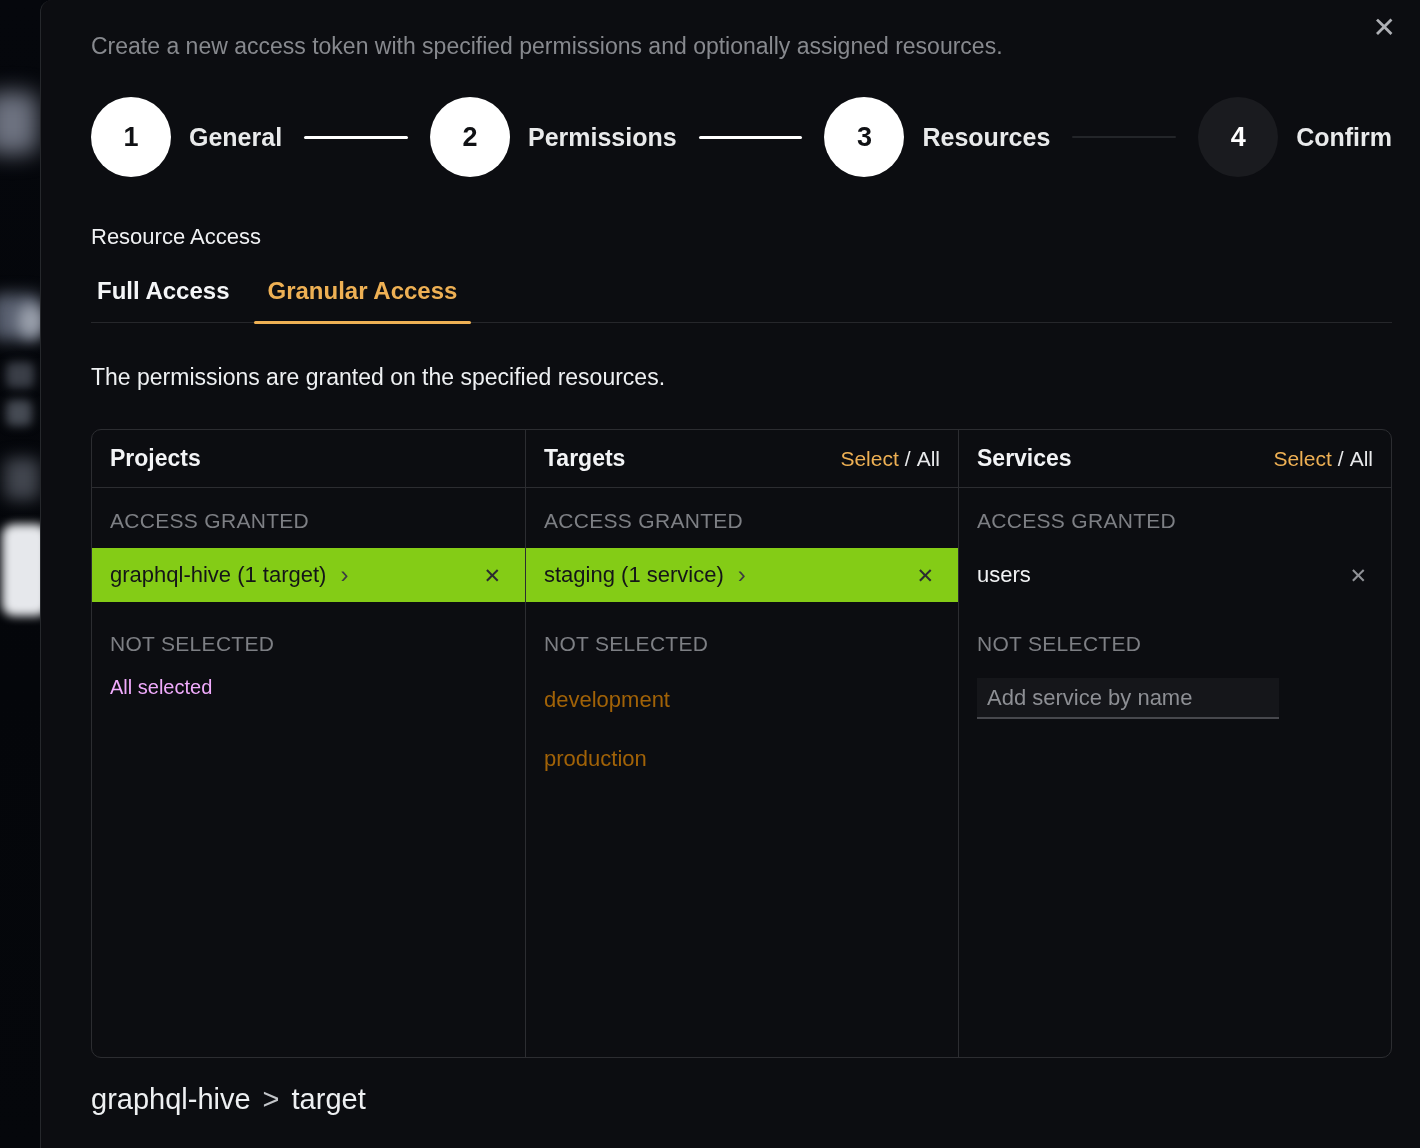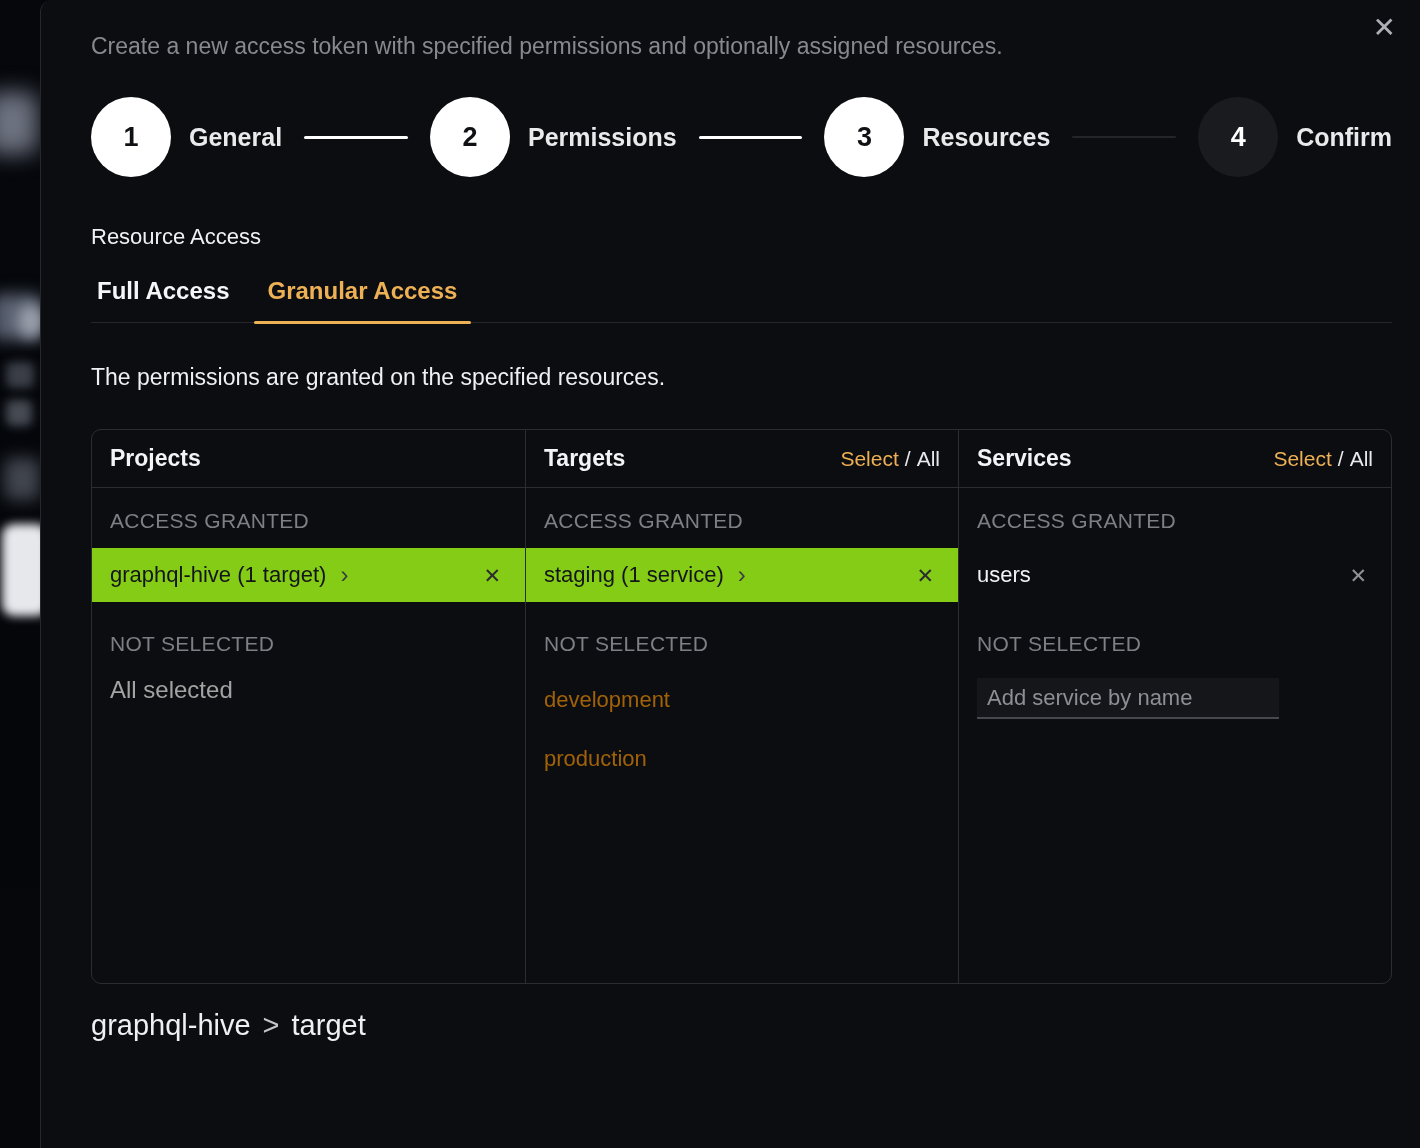--- a/index.html
+++ b/index.html
@@ -91,21 +91,21 @@
   .tab.active { color:#eeb054; }
   .tab.active::after {
     content:""; position:absolute; left:0; right:0; bottom:-2px;
     height:3px; background:#eeb054; border-radius:2px;
   }
   .description { margin-top:41px; font-size:23px; color:#eef0f2; }
 
   
   .resource-table {
     margin-top:38px;
-    height:555px;
+    height:629px;
     border:1px solid #2c2d31;
     border-radius:10px;
     display:grid; grid-template-columns:1fr 1fr 1fr;
     overflow:hidden;
   }
   .col { display:flex; flex-direction:column; min-width:0; }
   .col + .col { border-left:1px solid #2c2d31; }
   .col-header {
     height:58px; flex:0 0 58px;
     padding:0 18px;
@@ -133,21 +133,21 @@
   .granted-name { font-size:22px; white-space:nowrap; overflow:hidden; text-overflow:ellipsis; }
   .granted-chevron { font-size:24px; margin-left:14px; color:#3c3d42; line-height:1; }
   .remove-btn {
     margin-left:auto; background:none; border:none; cursor:pointer;
     font-size:21px; line-height:1; font-family:"Liberation Sans", sans-serif;
   }
   .granted-row.highlighted .remove-btn { color:#2b2c30; }
   .granted-row.plain .remove-btn { color:#8f9196; }
 
   .ns-label { margin-top:30px; }
-  .empty-text { margin-top:20px; padding:0 18px; font-size:24px; color:#a3a3a3; }
+  .empty-text { margin-top:20px; padding:0 18px; font-size:20px; color:#f0abfc; }
   .ns-item {
     margin-top:31px; padding:0 18px;
     font-size:22px; color:#a16207; cursor:pointer; 
   }
   .ns-item + .ns-item { margin-top:33px; }
   .service-input {
     margin:22px 18px 0 18px;
     width:302px; height:41px;
     background:#15161a;
     border:none; border-bottom:2px solid #47484d;

